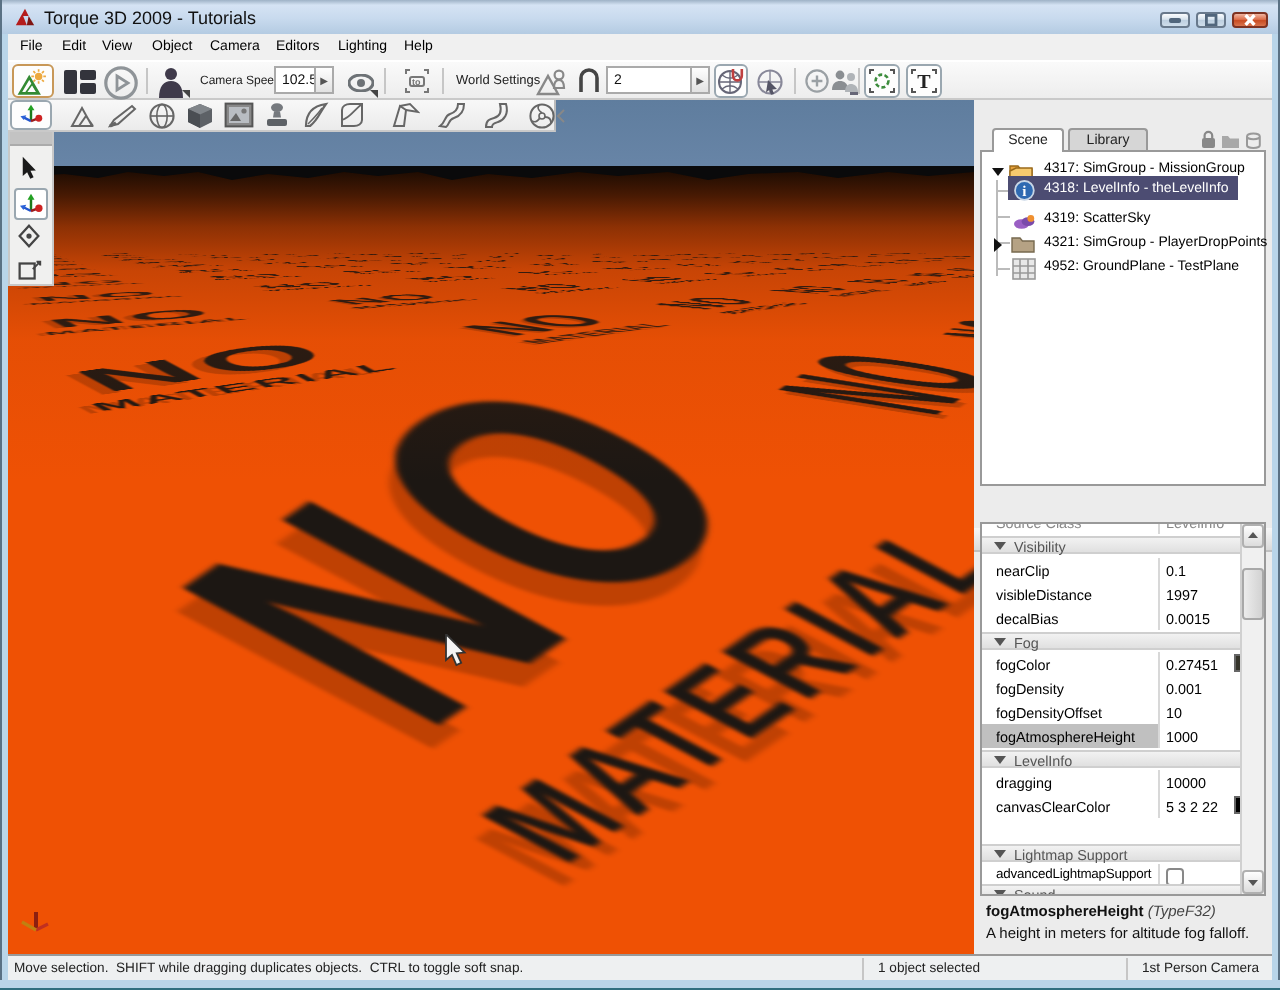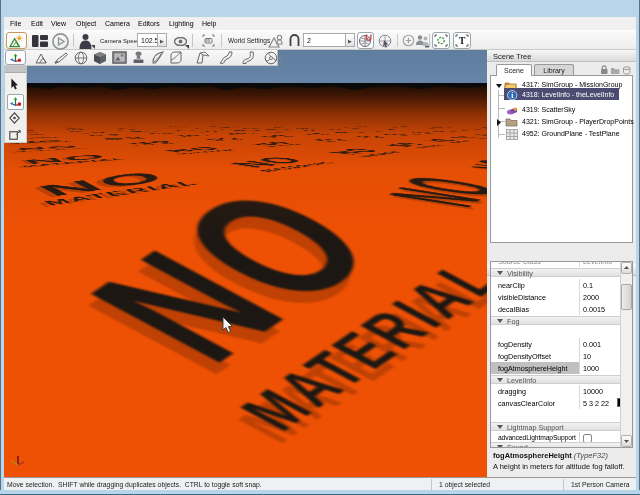--- a/index.html
+++ b/index.html
@@ -89,20 +89,42 @@
 
 #bl { position:absolute; left:0; top:0; width:1px; height:495px; background:#5a7184; }
 #br { position:absolute; left:639px; top:0; width:1px; height:495px; background:#5a7184; }
 #bb { position:absolute; left:0; top:490px; width:640px; height:5px; background:#b9d5e9; border-bottom:1px solid #2f6f80;}
 #blr { position:absolute; left:636px; top:17px; width:3px; height:473px; background:#b9d5e9; }
 #bll { position:absolute; left:1px; top:17px; width:3px; height:473px; background:#b9d5e9; }
 </style>
 </head>
 <body>
 <div id="win">
+  <div id="title">
+    <svg id="tlogo" viewBox="0 0 12 11">
+        <path d="M1 10 L6 1 L8 5 L5 5 L7 10 Z" fill="#b41c1c"></path>
+        <path d="M7 10 L8 5 L11 10 Z" fill="#801512"></path>
+      </svg>
+    <span class="ttext">Torque 3D 2009 - Tutorials</span>
+    <div class="wbtn" id="bmin">
+        <svg width="13" height="6" viewBox="0 0 13 6">
+          <rect x="3.5" y="2" width="6" height="2.5" rx="1" fill="#51667c"></rect>
+        </svg>
+      </div>
+    <div class="wbtn" id="bmax">
+        <svg width="13" height="6" viewBox="0 0 13 6">
+          <rect x="4.2" y="0.7" width="4.8" height="4.8" fill="none" stroke="#51667c" stroke-width="1.4"></rect>
+        </svg>
+      </div>
+    <div class="wbtn" id="bclose">
+        <svg width="16" height="6" viewBox="0 0 16 6">
+          <path d="M5.8 0.6 L10.2 5.4 M10.2 0.6 L5.8 5.4" stroke="#fff" stroke-width="1.7"></path>
+        </svg>
+      </div>
+  </div>
   <div id="menu">
     <span style="left:9px">File</span>
       <span style="left:30px">Edit</span>
       <span style="left:50px">View</span>
     <span style="left:75px">Object</span>
       <span style="left:104px">Camera</span>
       <span style="left:137px">Editors</span>
     <span style="left:168px">Lighting</span>
       <span style="left:201px">Help</span>
   </div>
@@ -1440,23 +1462,20 @@
     <div class="palbtn" style="top:45px"><svg width="15" height="15" viewBox="0 0 16 16">
           <path d="M8 2 L13 7.5 L8 13 L3 7.5 Z" fill="none" stroke="#444" stroke-width="1.2"></path>
           <circle cx="8" cy="7.5" r="1.4" fill="#444"></circle>
         </svg></div>
     <div class="palbtn" style="top:62px"><svg width="15" height="15" viewBox="0 0 16 16">
           <rect x="3" y="4" width="8" height="8" fill="none" stroke="#444" stroke-width="1.2"></rect>
           <path d="M12 3 l2 0 l0 2 M14 3 l-4 4" stroke="#444" stroke-width="1"></path>
         </svg></div>
   </div>
   <div id="rp">
-    <div class="phead" style="top:0">
-        <span>Scene Tree</span>
-      </div>
     <div id="tabs">
       <div class="tab" id="tabLib">Library</div>
       <div class="tab" id="tabScene">Scene</div>
     </div>
     <svg id="treeicons" width="33" height="10" viewBox="0 0 33 10">
       <rect x="1" y="4" width="6.5" height="5" rx="1" fill="#888"></rect>
         <path d="M2.3 4 v-1.2 a1.9 1.9 0 0 1 3.8 0 V4" fill="none" stroke="#888" stroke-width="1.1"></path>
       <path d="M11 3 h3 l1 1.2 h4.5 v4.8 h-8.5 Z" fill="#a8a8a8"></path>
       <path d="M23.5 3.2 a3.2 1.4 0 0 1 6.4 0 v4.4 a3.2 1.4 0 0 1 -6.4 0 Z M23.5 3.2 a3.2 1.4 0 0 0 6.4 0" fill="none" stroke="#999" stroke-width="1"></path>
     </svg>
@@ -1525,30 +1544,36 @@
           <b>Visibility</b>
         </div>
       <div class="prow" style="top:17px">
           <span class="nm">nearClip</span>
           <div class="vdiv"></div>
           <span class="vl">0.1</span>
         </div>
       <div class="prow" style="top:29px">
           <span class="nm">visibleDistance</span>
           <div class="vdiv"></div>
-          <span class="vl">2000</span>
+          <span class="vl">1997</span>
         </div>
       <div class="prow" style="top:41px">
           <span class="nm">decalBias</span>
           <div class="vdiv"></div>
           <span class="vl">0.0015</span>
         </div>
       <div class="grp" style="top:54px">
           <span class="garr"></span>
           <b>Fog</b>
+        </div>
+      <div class="prow" style="top:64px">
+          <span class="nm">fogColor</span>
+          <div class="vdiv"></div>
+          <span class="vl">0.27451</span>
+          <span class="swatch" style="background:#35342a"></span>
         </div>
       <div class="prow" style="top:76px">
           <span class="nm">fogDensity</span>
           <div class="vdiv"></div>
           <span class="vl">0.001</span>
         </div>
       <div class="prow" style="top:88px">
           <span class="nm">fogDensityOffset</span>
           <div class="vdiv"></div>
           <span class="vl">10</span>

